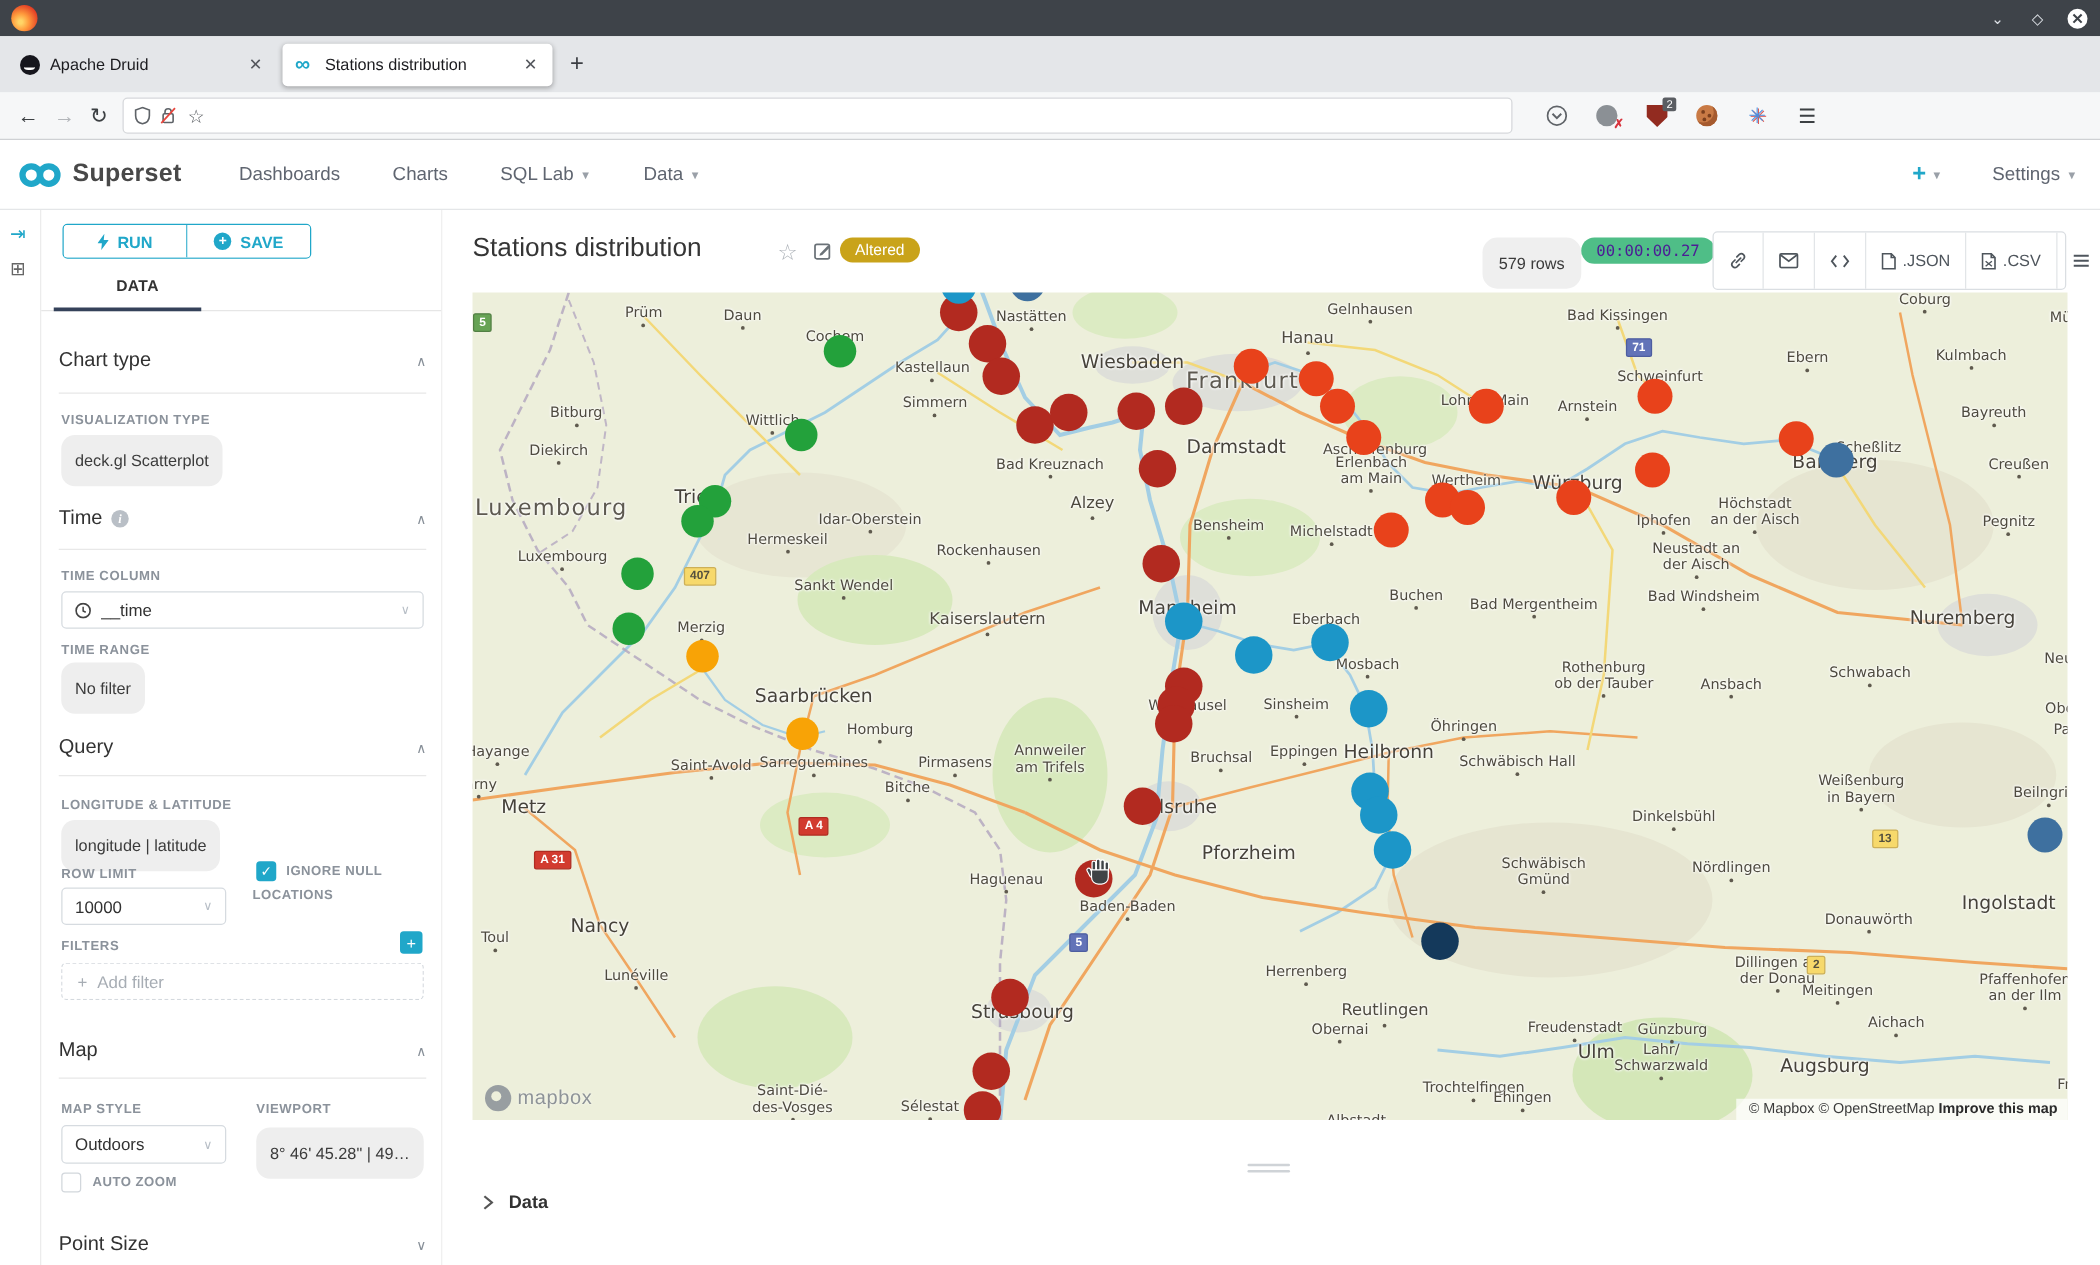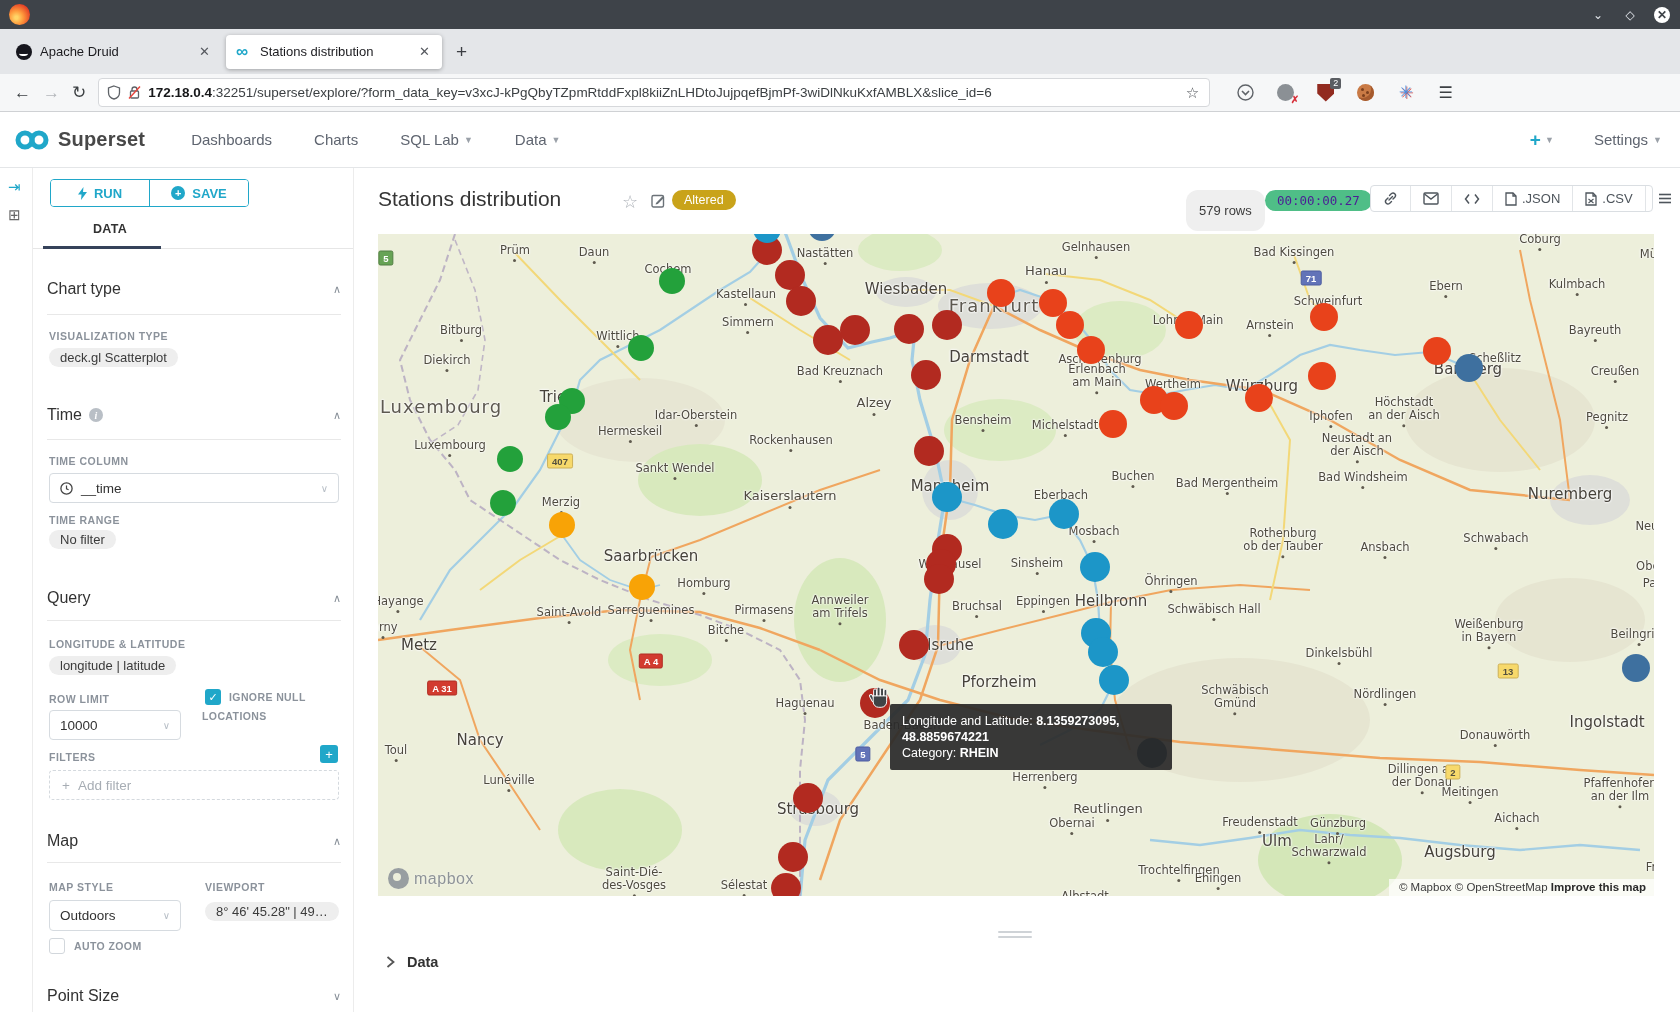--- a/index.html
+++ b/index.html
@@ -84,21 +84,21 @@
                display:flex; align-items:center; justify-content:center; font-weight:bold; }
   .datatab { left:0; top:47px; width:100%; height:34px; border-bottom:1px solid #e6e6e6; }
   .datatab .lbl { position:absolute; left:36px; top:7px; width:82px; text-align:center; font-size:12.5px;
                   font-weight:bold; color:#323232; letter-spacing:.3px; }
   .datatab .under { position:absolute; left:10px; bottom:-1px; width:118px; height:3px; background:#35425a; }
   .sec-head { left:14px; width:294px; height:22px; display:flex; align-items:center; font-size:16px;
               font-weight:500; color:#323232; }
   .sec-head .chev { margin-left:auto; color:#878f98; font-size:11px; }
   .divider { left:14px; width:294px; height:1px; background:#e8e8e8; }
   .ctl-label { left:16px; font-size:10.5px; letter-spacing:.5px; color:#8b929b; font-weight:bold; }
-  .pill { background:#eeeeee; border-radius:11px; font-size:13px; color:#3b3b3b; padding:2px 11px;
+  .pill { background:#eeeeee; border-radius:11px; font-size:13px; color:#3b3b3b; padding:13px 11px;
           display:inline-block; white-space:nowrap; }
   .selectbox { border:1px solid #d6dbe0; border-radius:4px; background:#fff; display:flex; align-items:center;
                padding:0 10px; font-size:13.5px; color:#323232; }
   .selectbox .sb-caret { margin-left:auto; color:#b7bec6; font-size:10px; }
   .info-i { display:inline-flex; width:14px; height:14px; border-radius:50%; background:#b9bfc6; color:#fff;
             font-size:10px; align-items:center; justify-content:center; font-style:italic; font-weight:bold;
             font-family:"Liberation Serif", serif; margin-left:7px; }
   .checkbox { width:16px; height:16px; border-radius:3px; }
   .checkbox.on { background:#20a7c9; color:#fff; font-size:11px; display:flex; align-items:center; justify-content:center; }
   .checkbox.off { background:#fff; border:1px solid #d2d7dc; }
@@ -111,21 +111,21 @@
   
   .chart-title { position:absolute; left:24px; top:19px; font-size:21px; color:#353535; }
   .t-star { position:absolute; left:268px; top:23px; color:#aeb3b9; font-size:18px; }
   .t-edit { position:absolute; left:297px; top:25px; }
   .altered { position:absolute; left:318px; top:22px; background:#c9a31a; color:#fff; font-size:12.5px;
              border-radius:11px; padding:3px 12px; }
   .rows-pill { position:absolute; left:832px; top:22px; background:#efefef; border-radius:12px;
                font-size:13px; color:#3b3b3b; padding:13px 13px; }
   .timer-pill { position:absolute; left:911px; top:22px; background:#4fbe87; border-radius:12px;
                 font-size:12.5px; color:#4c1d95; padding:3px 12px; font-family:"DejaVu Sans Mono", monospace; }
-  .btn-group { position:absolute; left:1016px; top:17px; width:283px; height:27px; border:1px solid #dadee2;
+  .btn-group { position:absolute; left:1016px; top:17px; width:283px; height:47px; border:1px solid #dadee2;
                border-radius:4px; display:flex; align-items:center; background:#fff; }
   .bg-item { height:100%; display:flex; align-items:center; justify-content:center; padding:0 12px;
              border-right:1px solid #e2e5e8; color:#4e555c; font-size:13px; gap:5px; }
   .bg-item:last-child { border-right:none; }
 
   
   .map { position:absolute; left:24px; top:66px; width:1276px; height:662px; background:#edefdb; overflow:hidden; }
   .map svg.base { position:absolute; left:0; top:0; }
   .city { position:absolute; transform:translate(-50%,-50%); color:#4e4a3f; text-align:center;
           white-space:pre-line; line-height:1.15; font-family:"DejaVu Sans", sans-serif;
@@ -202,21 +202,20 @@
             <path d="M7 1 L12.5 3 V7.5 C12.5 11 10 13.3 7 14 C4 13.3 1.5 11 1.5 7.5 V3 Z" fill="none" stroke="#5f6368" stroke-width="1.3"></path>
           </svg>
       </span>
       <span class="sec-ic">
         <svg width="13" height="15" viewBox="0 0 13 15">
             <rect x="2.5" y="6" width="8" height="7" rx="1" fill="none" stroke="#5f6368" stroke-width="1.3"></rect>
             <path d="M4 6 V4.5 a2.5 2.5 0 0 1 5 0 V6" fill="none" stroke="#5f6368" stroke-width="1.3"></path>
             <line x1="1" y1="13.5" x2="12" y2="1.5" stroke="#e8453c" stroke-width="1.4"></line>
           </svg>
       </span>
-      <span class="url-text"><b>172.18.0.4</b><span>:32251/superset/explore/?form_data_key=v3xcJ-kPgQbyTZpmRtddFxpl8kiiZnLHDtoJujpqefBjmPf-3wiDlNkuKxfAMBLX&amp;slice_id=6</span></span>
       <span class="url-star">☆</span>
     </div>
     <div class="browser-actions">
       <span class="ba">
         <svg width="17" height="17" viewBox="0 0 17 17">
             <circle cx="8.5" cy="8.5" r="7.5" fill="none" stroke="#5f6368" stroke-width="1.4"></circle>
             <polyline points="5,7 8.5,10.5 12,7" fill="none" stroke="#5f6368" stroke-width="1.6"></polyline>
           </svg>
       </span>
       <span class="ba">
@@ -666,25 +665,20 @@
             <g fill="#3f4346" stroke="#fff" stroke-width="0.9">
               <rect x="5.2" y="4.5" width="2.7" height="9" rx="1.3"></rect>
               <rect x="8.4" y="3" width="2.7" height="10" rx="1.3"></rect>
               <rect x="11.6" y="3.6" width="2.7" height="10" rx="1.3"></rect>
               <rect x="14.8" y="5" width="2.6" height="9" rx="1.3"></rect>
               <rect x="2.4" y="9.5" width="2.7" height="7" rx="1.3" transform="rotate(-28 3.7 13)"></rect>
               <path d="M4.8 11 h12.4 a0 0 0 0 1 0 0 v5.5 a5 5 0 0 1 -5 5 h-2.4 a5 5 0 0 1 -5 -5 Z"></path>
             </g>
           </svg>
         </div>
-          <div class="map-tooltip">
-          <span>Longitude and Latitude: </span><b>8.1359273095,</b><br>
-          <b>48.8859674221</b><br>
-          <span>Category: </span><b>RHEIN</b>
-        </div>
         </div>
 
       <div class="drag-handle">
           <div></div>
           <div></div>
         </div>
       <div class="data-collapse">
         <svg width="9" height="12" viewBox="0 0 9 12">
           <polyline points="1.5,1 7.5,6 1.5,11" fill="none" stroke="#555" stroke-width="1.8"></polyline>
           </svg>

